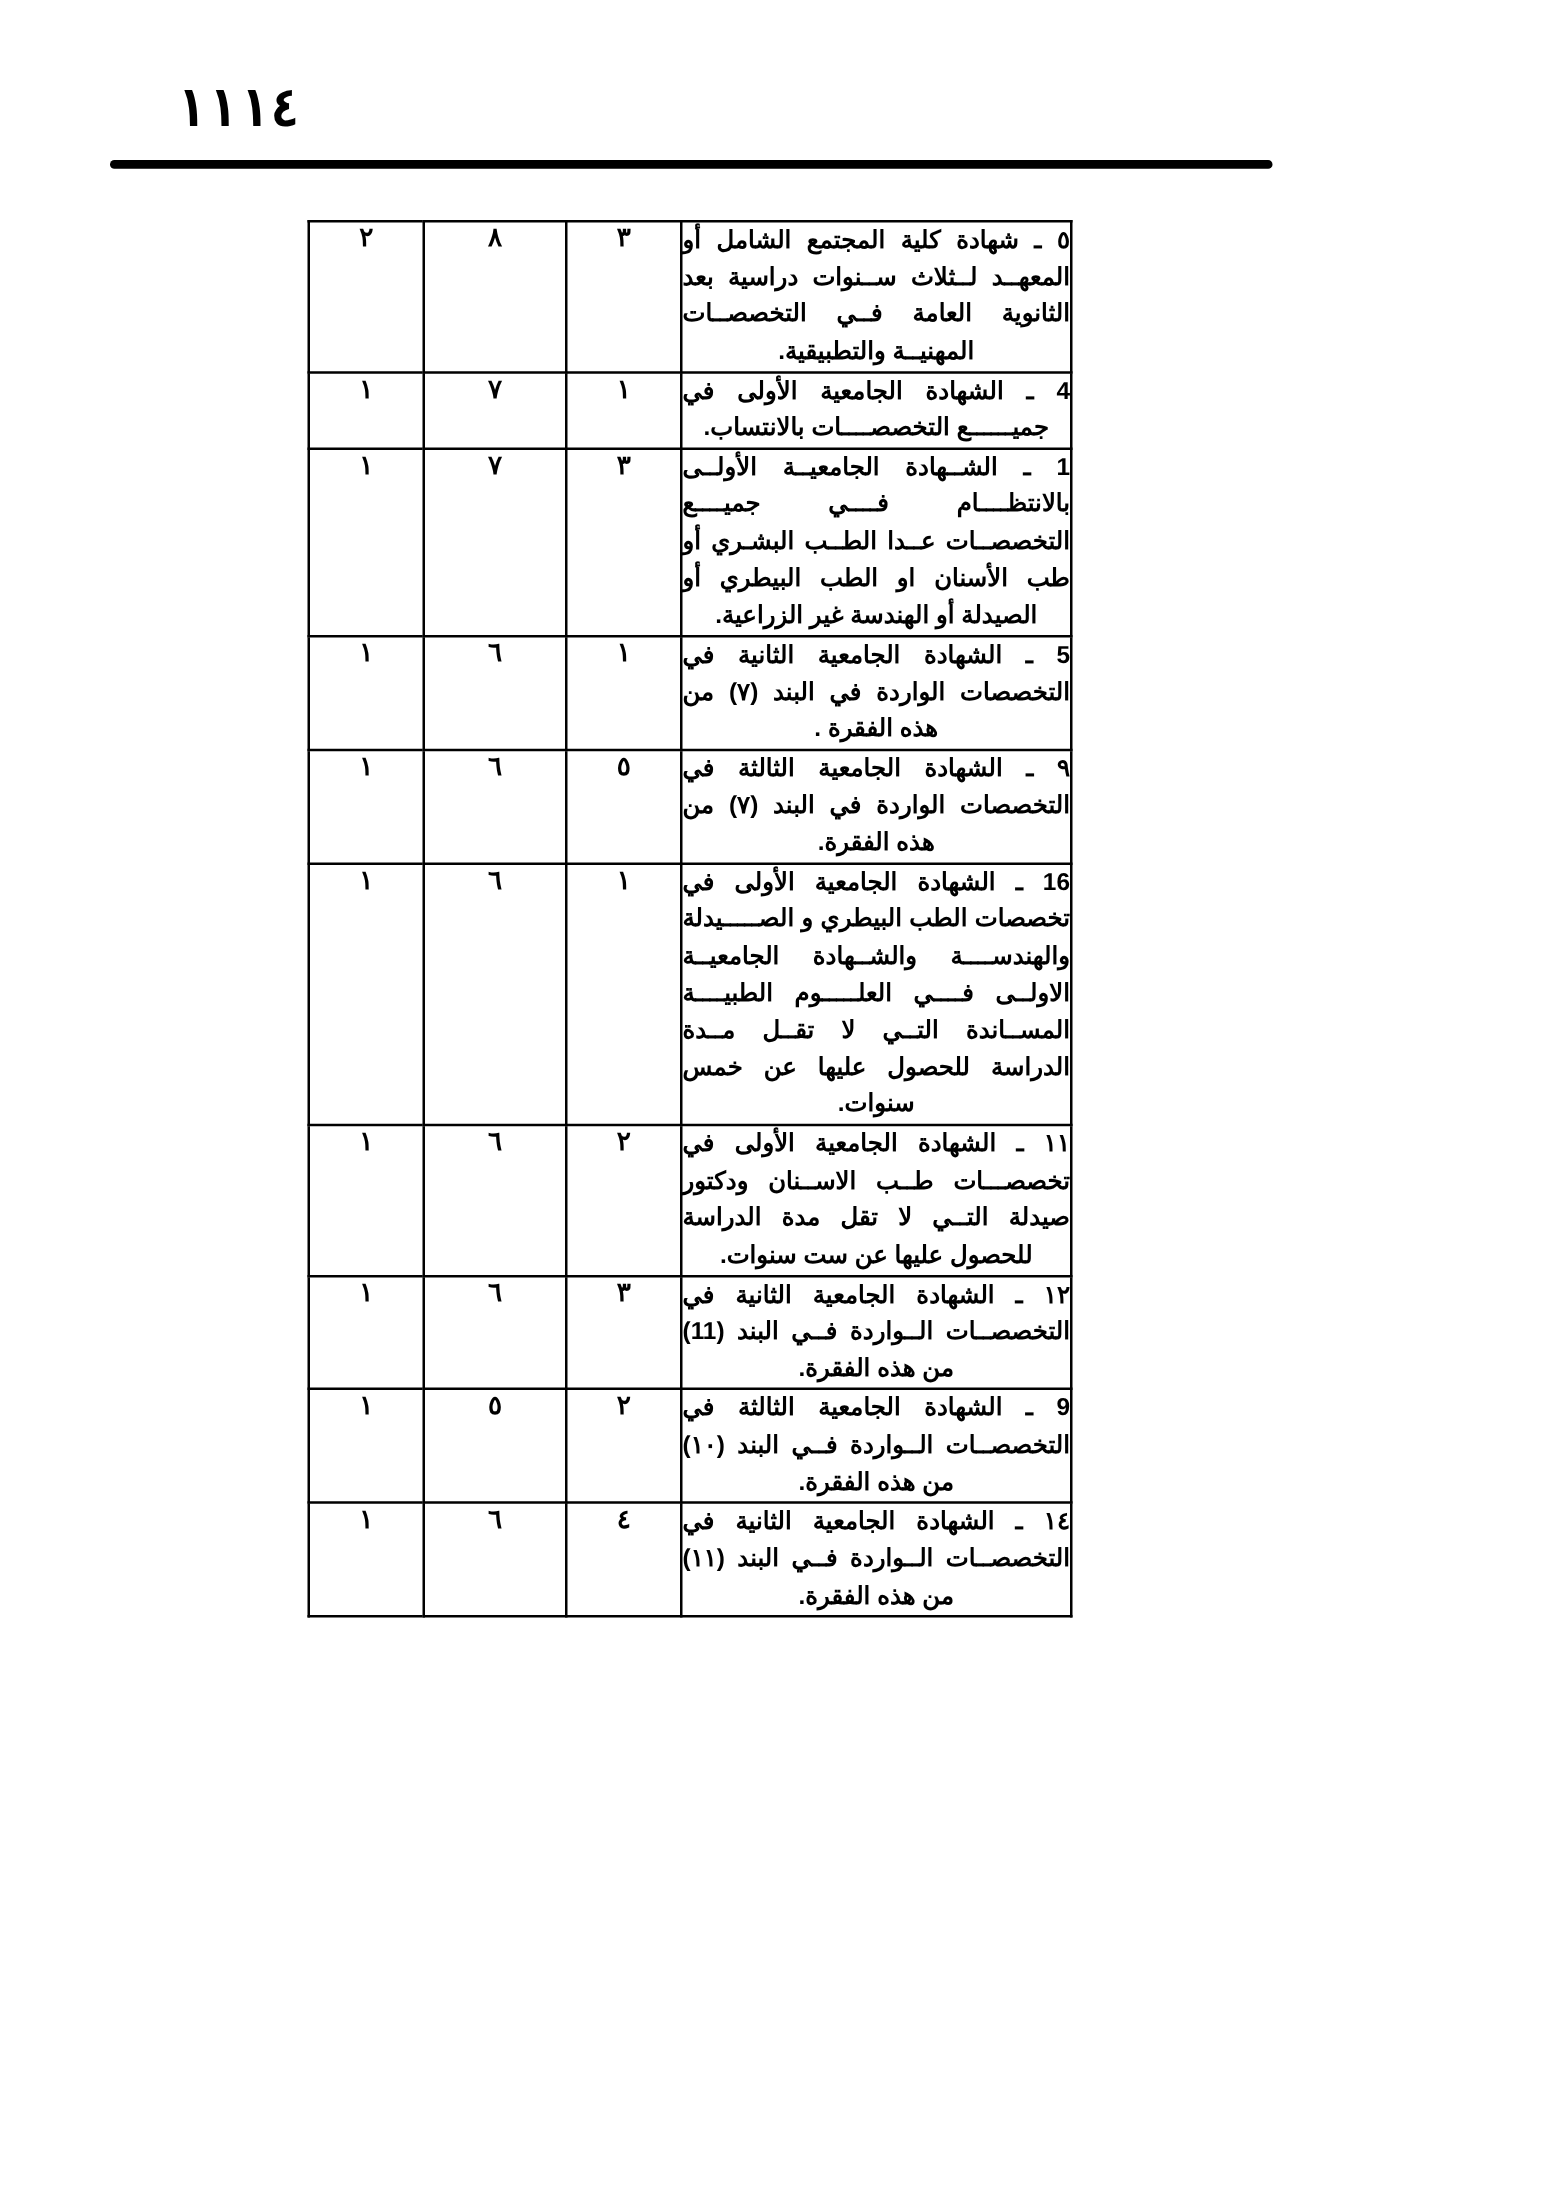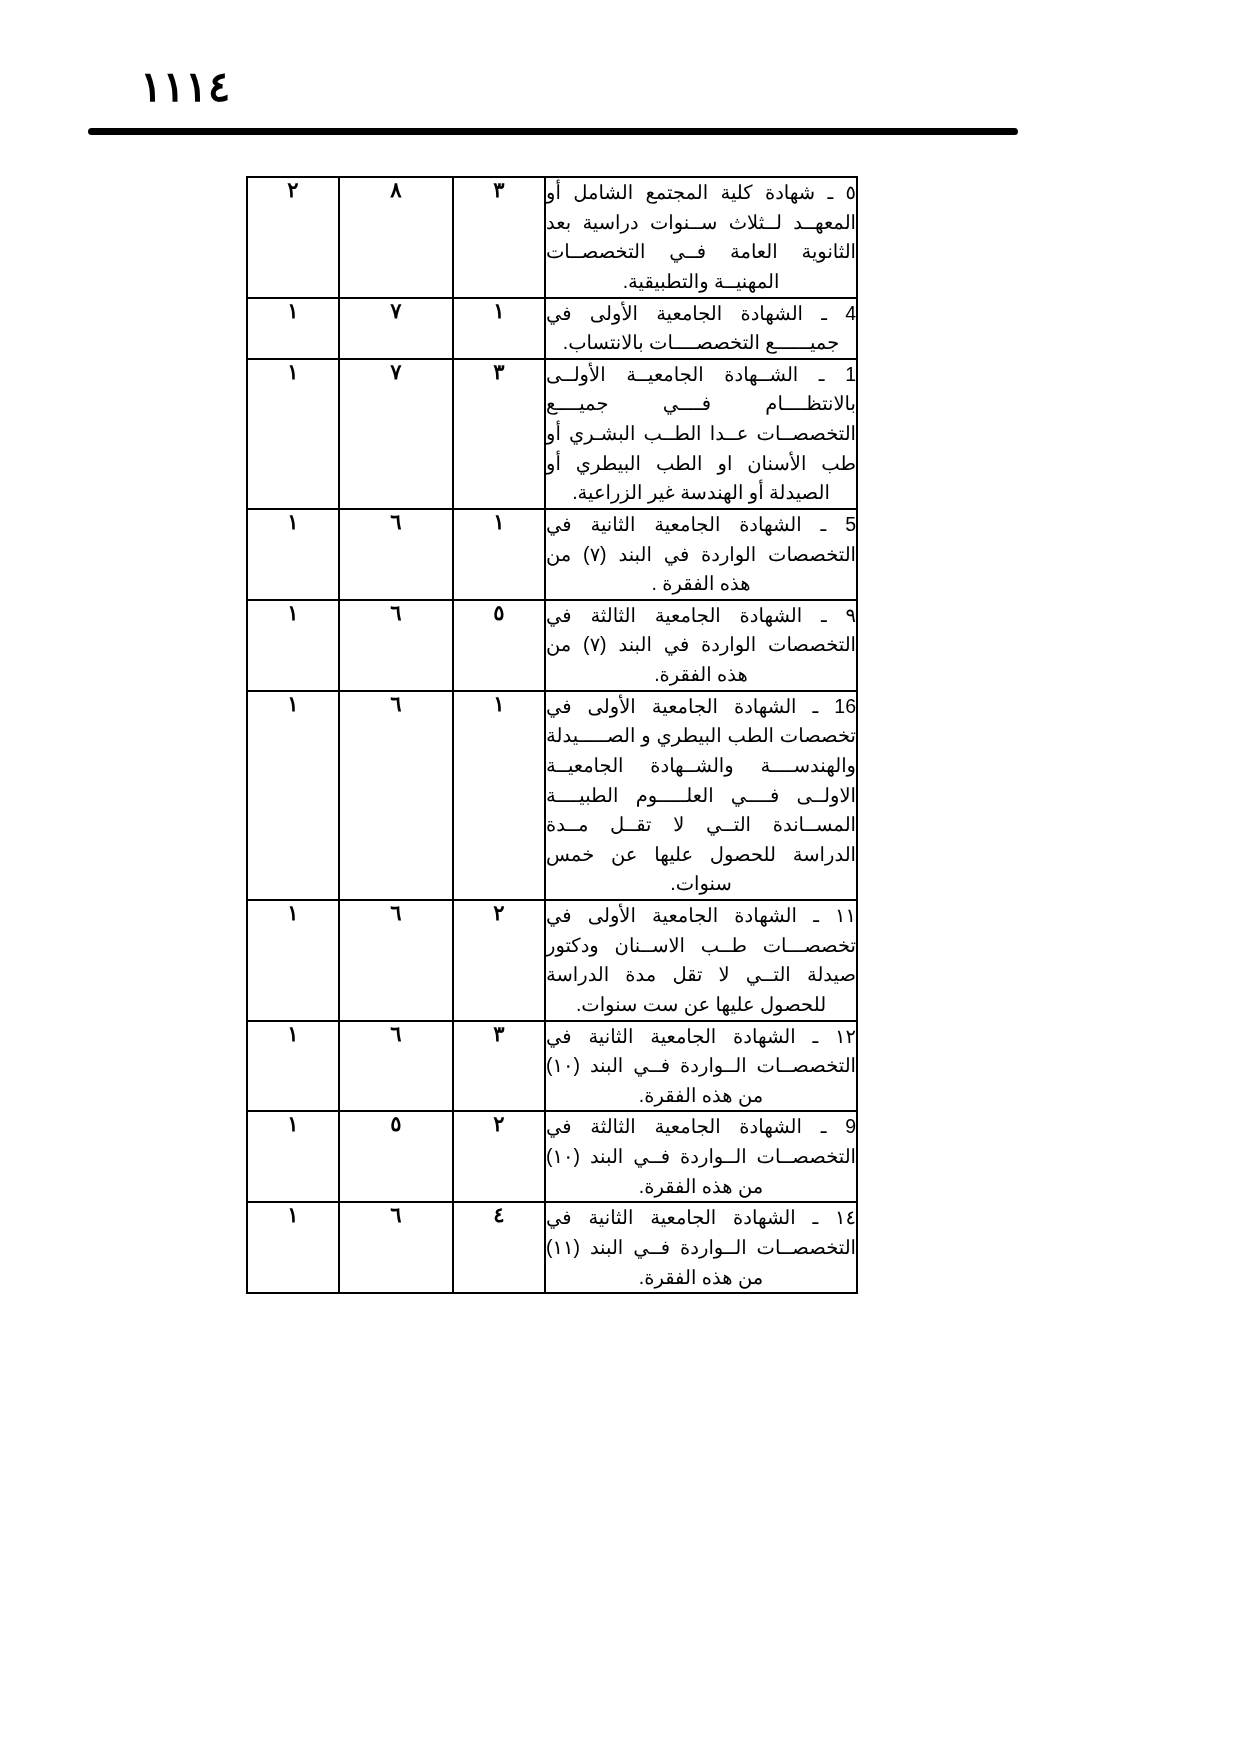--- a/index.html
+++ b/index.html
@@ -25,21 +25,21 @@
 
   
   .header {
     position: relative;
     height: 170px;
   }
   .page-number {
     position: absolute;
     top: 62px;
     left: 140px;
-    font-family: Liberation Serif, serif;
+    font-family: Liberation Mono, monospace;
     font-size: 42px;
     font-weight: bold;
     letter-spacing: 2px;
     direction: rtl;
   }
   .header-rule {
     position: absolute;
     top: 128px;
     left: 88px;
     width: 930px;
@@ -84,21 +84,21 @@
     border: 2px solid #000000;
     vertical-align: top;
     padding: 0;
   }
   td.desc {
     width: 310px;
     padding: 7px 10px 9px 10px;
     text-align: justify;
     text-align-last: center;
     font-family: "Liberation Sans", sans-serif;
-    font-weight: normal;
+    font-weight: bold;
     font-size: 19.5px;
     line-height: 1.52;
     direction: rtl;
   }
   td.num {
     width: 90px;
     text-align: center;
     font-family: "Liberation Serif", serif;
     font-weight: bold;
     font-size: 21px;
@@ -164,21 +164,21 @@
         </tr>
 
         <tr>
           <td class="desc">١١ ـ الشهادة الجامعية الأولى في تخصصـــات  طــب الاســنان ودكتور صيدلة التــي لا تقل مدة الدراسة للحصول عليها عن ست سنوات.</td>
           <td class="num">٢</td>
           <td class="num wide">٦</td>
           <td class="num">١</td>
         </tr>
 
         <tr>
-          <td class="desc">١٢ ـ الشهادة الجامعية الثانية في التخصصــات الــواردة فــي البند (١٠) من هذه الفقرة.</td>
+          <td class="desc">١٢ ـ الشهادة الجامعية الثانية في التخصصــات الــواردة فــي البند (11) من هذه الفقرة.</td>
           <td class="num">٣</td>
           <td class="num wide">٦</td>
           <td class="num">١</td>
         </tr>
 
         <tr>
           <td class="desc">9 ـ الشهادة الجامعية الثالثة في التخصصــات الــواردة فــي البند (١٠) من هذه الفقرة.</td>
           <td class="num">٢</td>
           <td class="num wide">٥</td>
           <td class="num">١</td>

